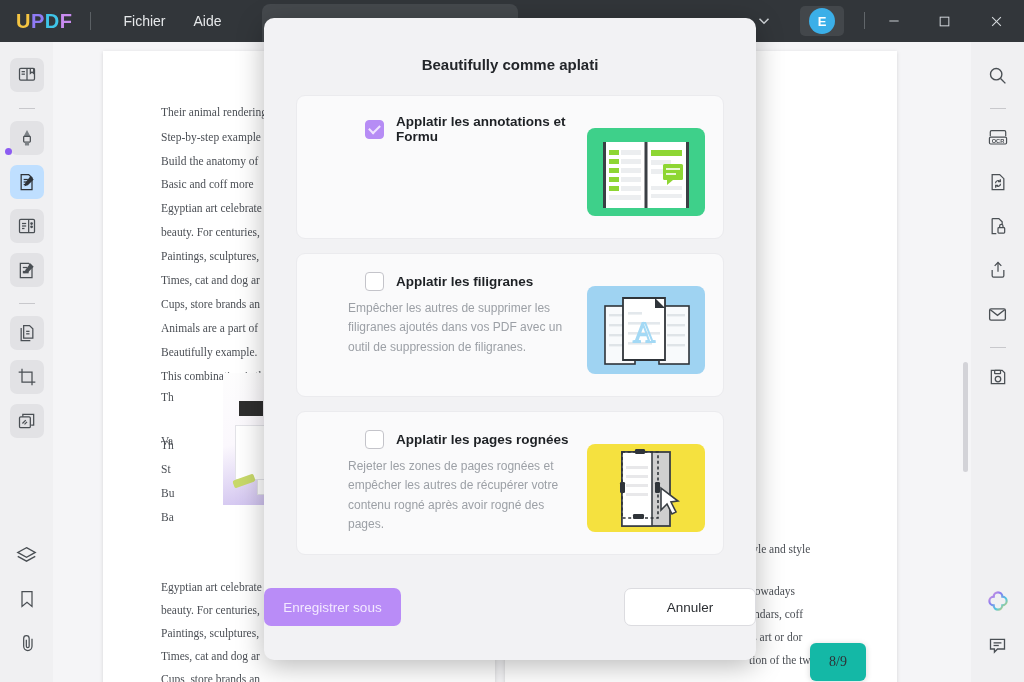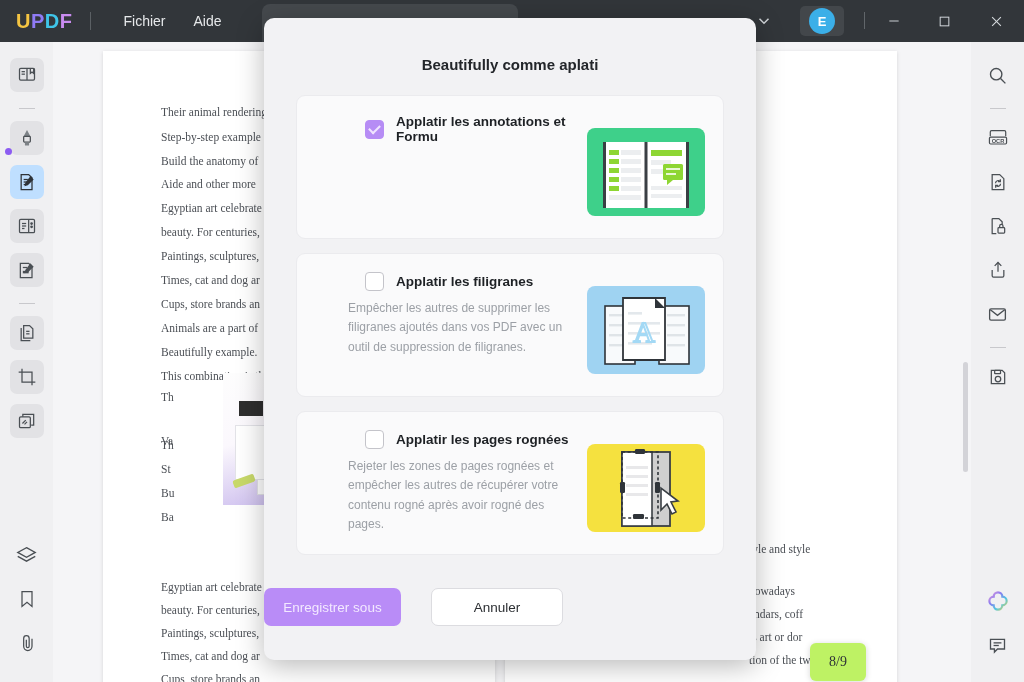--- a/index.html
+++ b/index.html
@@ -104,21 +104,21 @@
   .collage-card {
     position:absolute; background:#fff; border:1px solid #e3e3e8;
   }
   .collage-note { position:absolute; background:#f5e98c; border-radius:2px; }
   .collage-dark { position:absolute; background:#2e2e2e; }
   .collage-pencil { position:absolute; background:#c98a4b; border-radius:2px; transform:rotate(35deg); }
   .collage-green { position:absolute; background:#c8d96a; border-radius:2px; transform:rotate(-20deg); }
   .collage-phone { position:absolute; background:#f3f3f5; border:1px solid #d8d8de; border-radius:4px; }
   .pagebadge {
     position:absolute; left:757px; top:601px; width:56px; height:38px;
-    background:#bef264; border-radius:6px; box-shadow:0 1px 6px rgba(0,0,0,.16);
+    background:#14b8a6; border-radius:6px; box-shadow:0 1px 6px rgba(0,0,0,.16);
     display:flex; align-items:center; justify-content:center;
     font-size:14px; color:#2f3237;
     font-family:"Liberation Serif", serif;
   }
   .scrollbar {
     position:absolute; right:3px; top:320px; width:5px; height:110px;
     background:#d3d3d8; border-radius:3px;
   }
 
   
@@ -154,21 +154,21 @@
   .opt-desc {
     font-size:12px; line-height:1.62; color:#9ca0a6; margin-left:31px;
     max-width:232px;
   }
   .opt-thumb { width:118px; height:88px; border-radius:8px; flex-shrink:0; margin-top:14px; position:relative; overflow:hidden; }
   .thumb-green { background:#3ed08a; }
   .thumb-blue  { background:#9fd3f2; }
   .thumb-yellow{ background:#f5e13f; }
 
   .modal-footer {
-    margin-top:auto; display:flex; align-items:center; justify-content:flex-start;
+    margin-top:auto; display:flex; align-items:center; justify-content:space-between;
     gap:30px; padding-bottom:34px;
   }
   .btn-primary {
     width:137px; height:38px; border-radius:7px; border:none;
     background:#b98cf7; color:#f3e9ff; font-size:13.5px;
     font-family:"Liberation Sans", sans-serif;
   }
   .btn-secondary {
     width:132px; height:38px; border-radius:7px; border:1px solid #dcdce0;
     background:#fff; color:#2c2f33; font-size:13.5px;
@@ -429,21 +429,21 @@
         </svg>
       </span>
     </div>
   </div>
 
   <div class="docarea">
     <div class="page page-left">
       <div class="doc-line" style="left:58px; top:55px;">Their animal rendering</div>
       <div class="doc-line" style="left:58px; top:80px;">Step-by-step example</div>
       <div class="doc-line" style="left:58px; top:104px;">Build the anatomy of</div>
-      <div class="doc-line" style="left:58px; top:127px;">Aide and other more</div>
+      <div class="doc-line" style="left:58px; top:127px;">Basic and coff more</div>
       <div class="doc-line" style="left:58px; top:151px;">Egyptian art celebrate</div>
       <div class="doc-line" style="left:58px; top:175px;">beauty. For centuries,</div>
       <div class="doc-line" style="left:58px; top:199px;">Paintings, sculptures,</div>
       <div class="doc-line" style="left:58px; top:223px;">Times, cat and dog ar</div>
       <div class="doc-line" style="left:58px; top:247px;">Cups, store brands an</div>
       <div class="doc-line" style="left:58px; top:271px;font-family:Liberation Serif, serif;">Animals are a part of</div>
       <div class="doc-line" style="left:58px; top:295px;">Beautifully example.</div>
       <div class="doc-line" style="left:58px; top:319px;">This combination is th</div>
       <div class="doc-line" style="left:58px; top:340px;">Th</div>
       <div class="doc-line" style="left:58px; top:384px;">Va</div>

